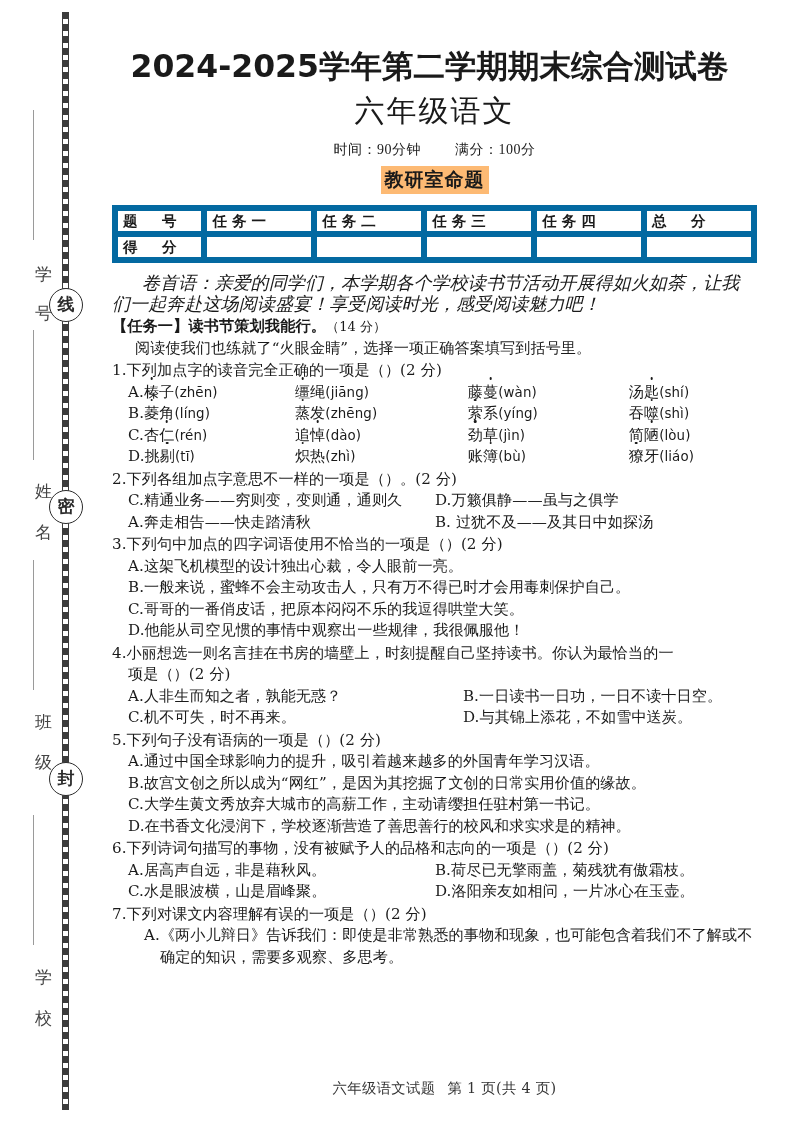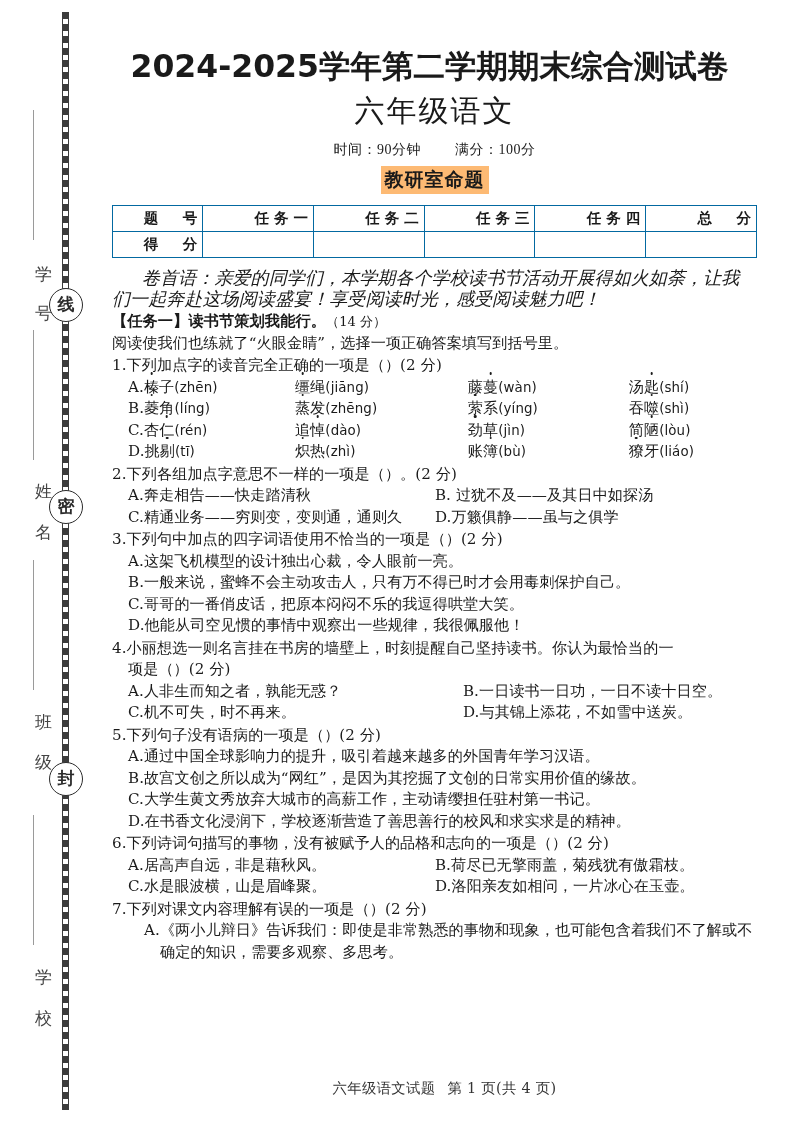--- a/index.html
+++ b/index.html
@@ -128,23 +128,23 @@
 
   
   table.score-table {
     width: 100%;
     margin-top: 11px;
     border-collapse: collapse;
     table-layout: fixed;
     font-family: "DejaVu Sans", "Liberation Sans", sans-serif;
   }
   table.score-table td {
-    border: 1px solid #0369a1;
+    border: 6px solid #0369a1;
     height: 26px;
-    text-align: right;
+    text-align: left;
     font-size: 14.5px;
     font-weight: 700;
     letter-spacing: 5px;
     padding: 0;
     text-indent: 5px;
   }
   table.score-table td.hdr-first { width: 14%; }
   table.score-table td.empty-cell { }
 
   
@@ -165,21 +165,21 @@
     margin-top: 2px;
     font-weight: 700;
     font-family: "DejaVu Sans", "Liberation Sans", sans-serif;
     font-size: 15.2px;
   }
   .task-head .pts {
     font-weight: 400;
     font-family: "DejaVu Serif", "Liberation Serif", serif;
     font-size: 13px;
   }
-  .task-intro { margin-top: 0px; }
+  .task-intro { margin-top: 0px; margin-left: 23px; }
 
   .q { margin-top: 1px; }
   .q-stem-wrap {
     display: block;
     text-indent: -15px;
     padding-left: 15px;
   }
   .opts { padding-left: 16px; }
   .opt-line { display: block; white-space: nowrap; }
   
@@ -335,26 +335,26 @@
           <span class="c4"><span class="dot">獠</span><span>牙</span><span class="py">(liáo)</span></span>
         </div>
 
       </div>
     </div>
 
     <div class="q">
       <div class="q-stem-wrap"><span>2.</span><span>下列各组加点字意思不一样的一项是（</span><span class="blank"></span><span class="pts">）。(2 分)</span></div>
       <div class="opts">
         <div class="opt-grid2">
+          <span class="h1">C.精通业务——穷则变，变则通，通则久</span>
+          <span class="h2">D.万籁俱静——虽与之俱学</span>
+        </div>
+        <div class="opt-grid2">
           <span class="h1">A.奔走相告——快走踏清秋</span>
           <span class="h2">B. 过犹不及——及其日中如探汤</span>
-        </div>
-        <div class="opt-grid2">
-          <span class="h1">C.精通业务——穷则变，变则通，通则久</span>
-          <span class="h2">D.万籁俱静——虽与之俱学</span>
         </div>
       </div>
     </div>
 
     <div class="q">
       <div class="q-stem-wrap"><span>3.</span><span>下列句中加点的四字词语使用不恰当的一项是（</span><span class="blank"></span><span class="pts">）(2 分)</span></div>
       <div class="opts">
         <span class="opt-line">A.这架飞机模型的设计独出心裁，令人眼前一亮。</span>
         <span class="opt-line">B.一般来说，蜜蜂不会主动攻击人，只有万不得已时才会用毒刺保护自己。</span>
         <span class="opt-line">C.哥哥的一番俏皮话，把原本闷闷不乐的我逗得哄堂大笑。</span>

